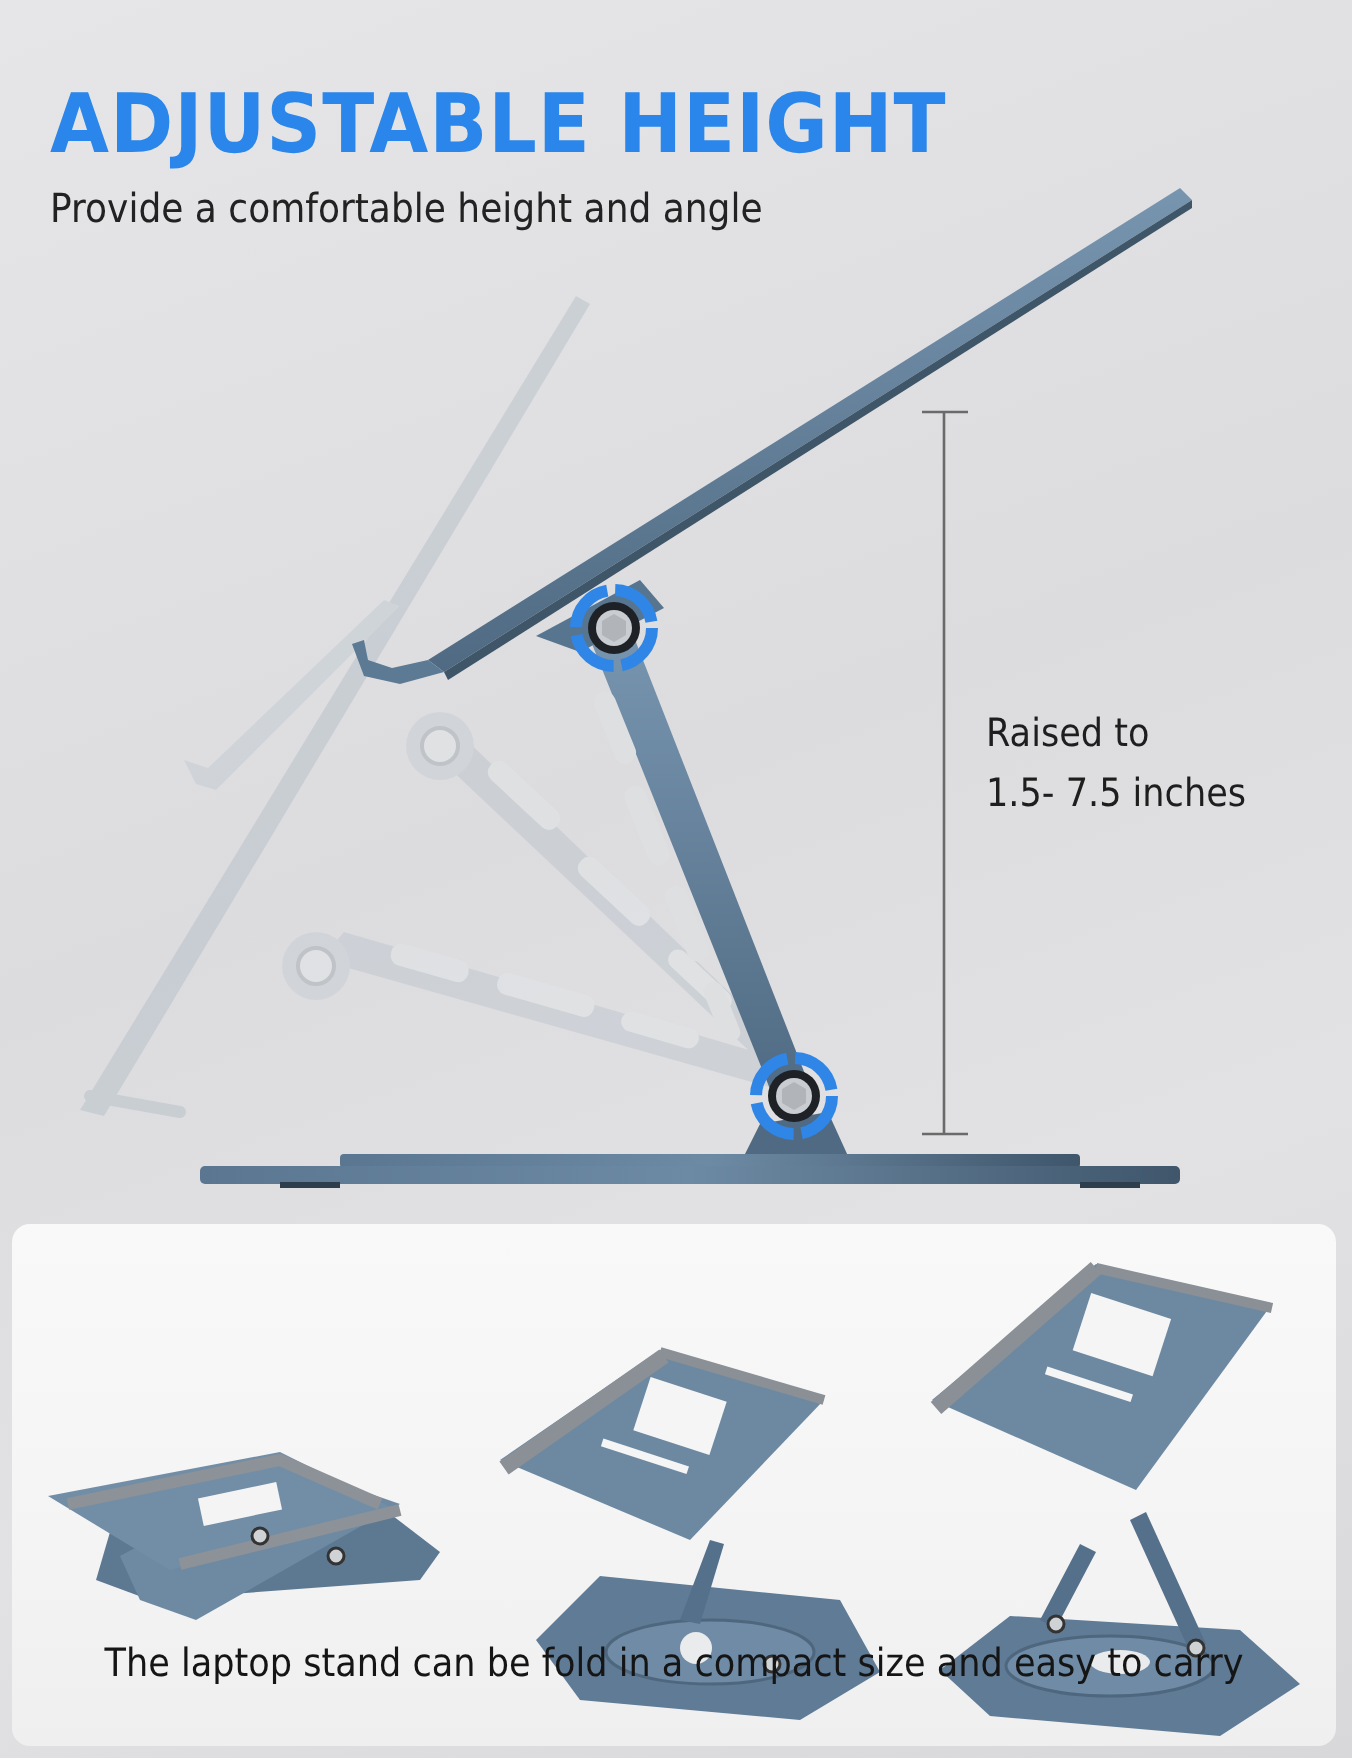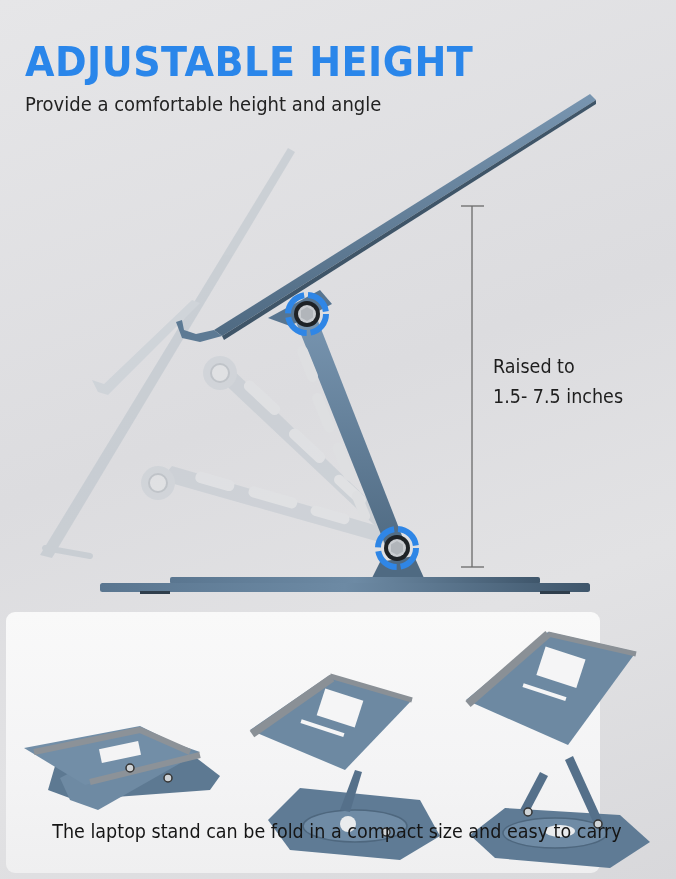--- a/index.html
+++ b/index.html
@@ -6,21 +6,21 @@
   body{width:676px;height:879px;overflow:hidden;position:relative;
     background:linear-gradient(160deg,#e6e6e8 0%,#dcdcdf 45%,#e2e2e4 70%,#d8d8db 100%);
     font-family:"Liberation Sans","DejaVu Sans",sans-serif;}
   .title{position:absolute;left:25px;top:38px;margin:0;font-size:41px;font-weight:bold;letter-spacing:0.5px;
     color:#2a86ea;font-family:"DejaVu Sans","Liberation Sans",sans-serif;transform:scaleX(0.93);transform-origin:left;}
   .subtitle{position:absolute;left:25px;top:92px;font-size:20px;color:#222;
     font-family:"DejaVu Sans",sans-serif;transform:scaleX(0.9);transform-origin:left;}
   .illus{position:absolute;left:0;top:0;width:676px;height:600px;}
   .measure-label{position:absolute;left:493px;top:352px;font-size:19.5px;line-height:30px;color:#1e1e1e;
     font-family:"DejaVu Sans",sans-serif;transform:scaleX(0.9);transform-origin:left;}
-  .card{position:absolute;left:6px;top:612px;width:594px;height:261px;border-radius:9px;
+  .card{position:absolute;left:6px;top:612px;width:662px;height:261px;border-radius:9px;
     background:linear-gradient(180deg,#f9f9f9 0%,#f4f4f5 60%,#efeff0 100%);}
   .card svg{position:absolute;left:0;top:0;}
   .caption{position:absolute;left:0;width:662px;top:208px;text-align:center;font-size:19.5px;color:#151515;
     font-family:"DejaVu Sans",sans-serif;transform:scaleX(0.9);transform-origin:center;}
 </style>
 </head>
 <body>
 
 <h1 class="title">ADJUSTABLE HEIGHT</h1>
 <div class="subtitle">Provide a comfortable height and angle</div>

